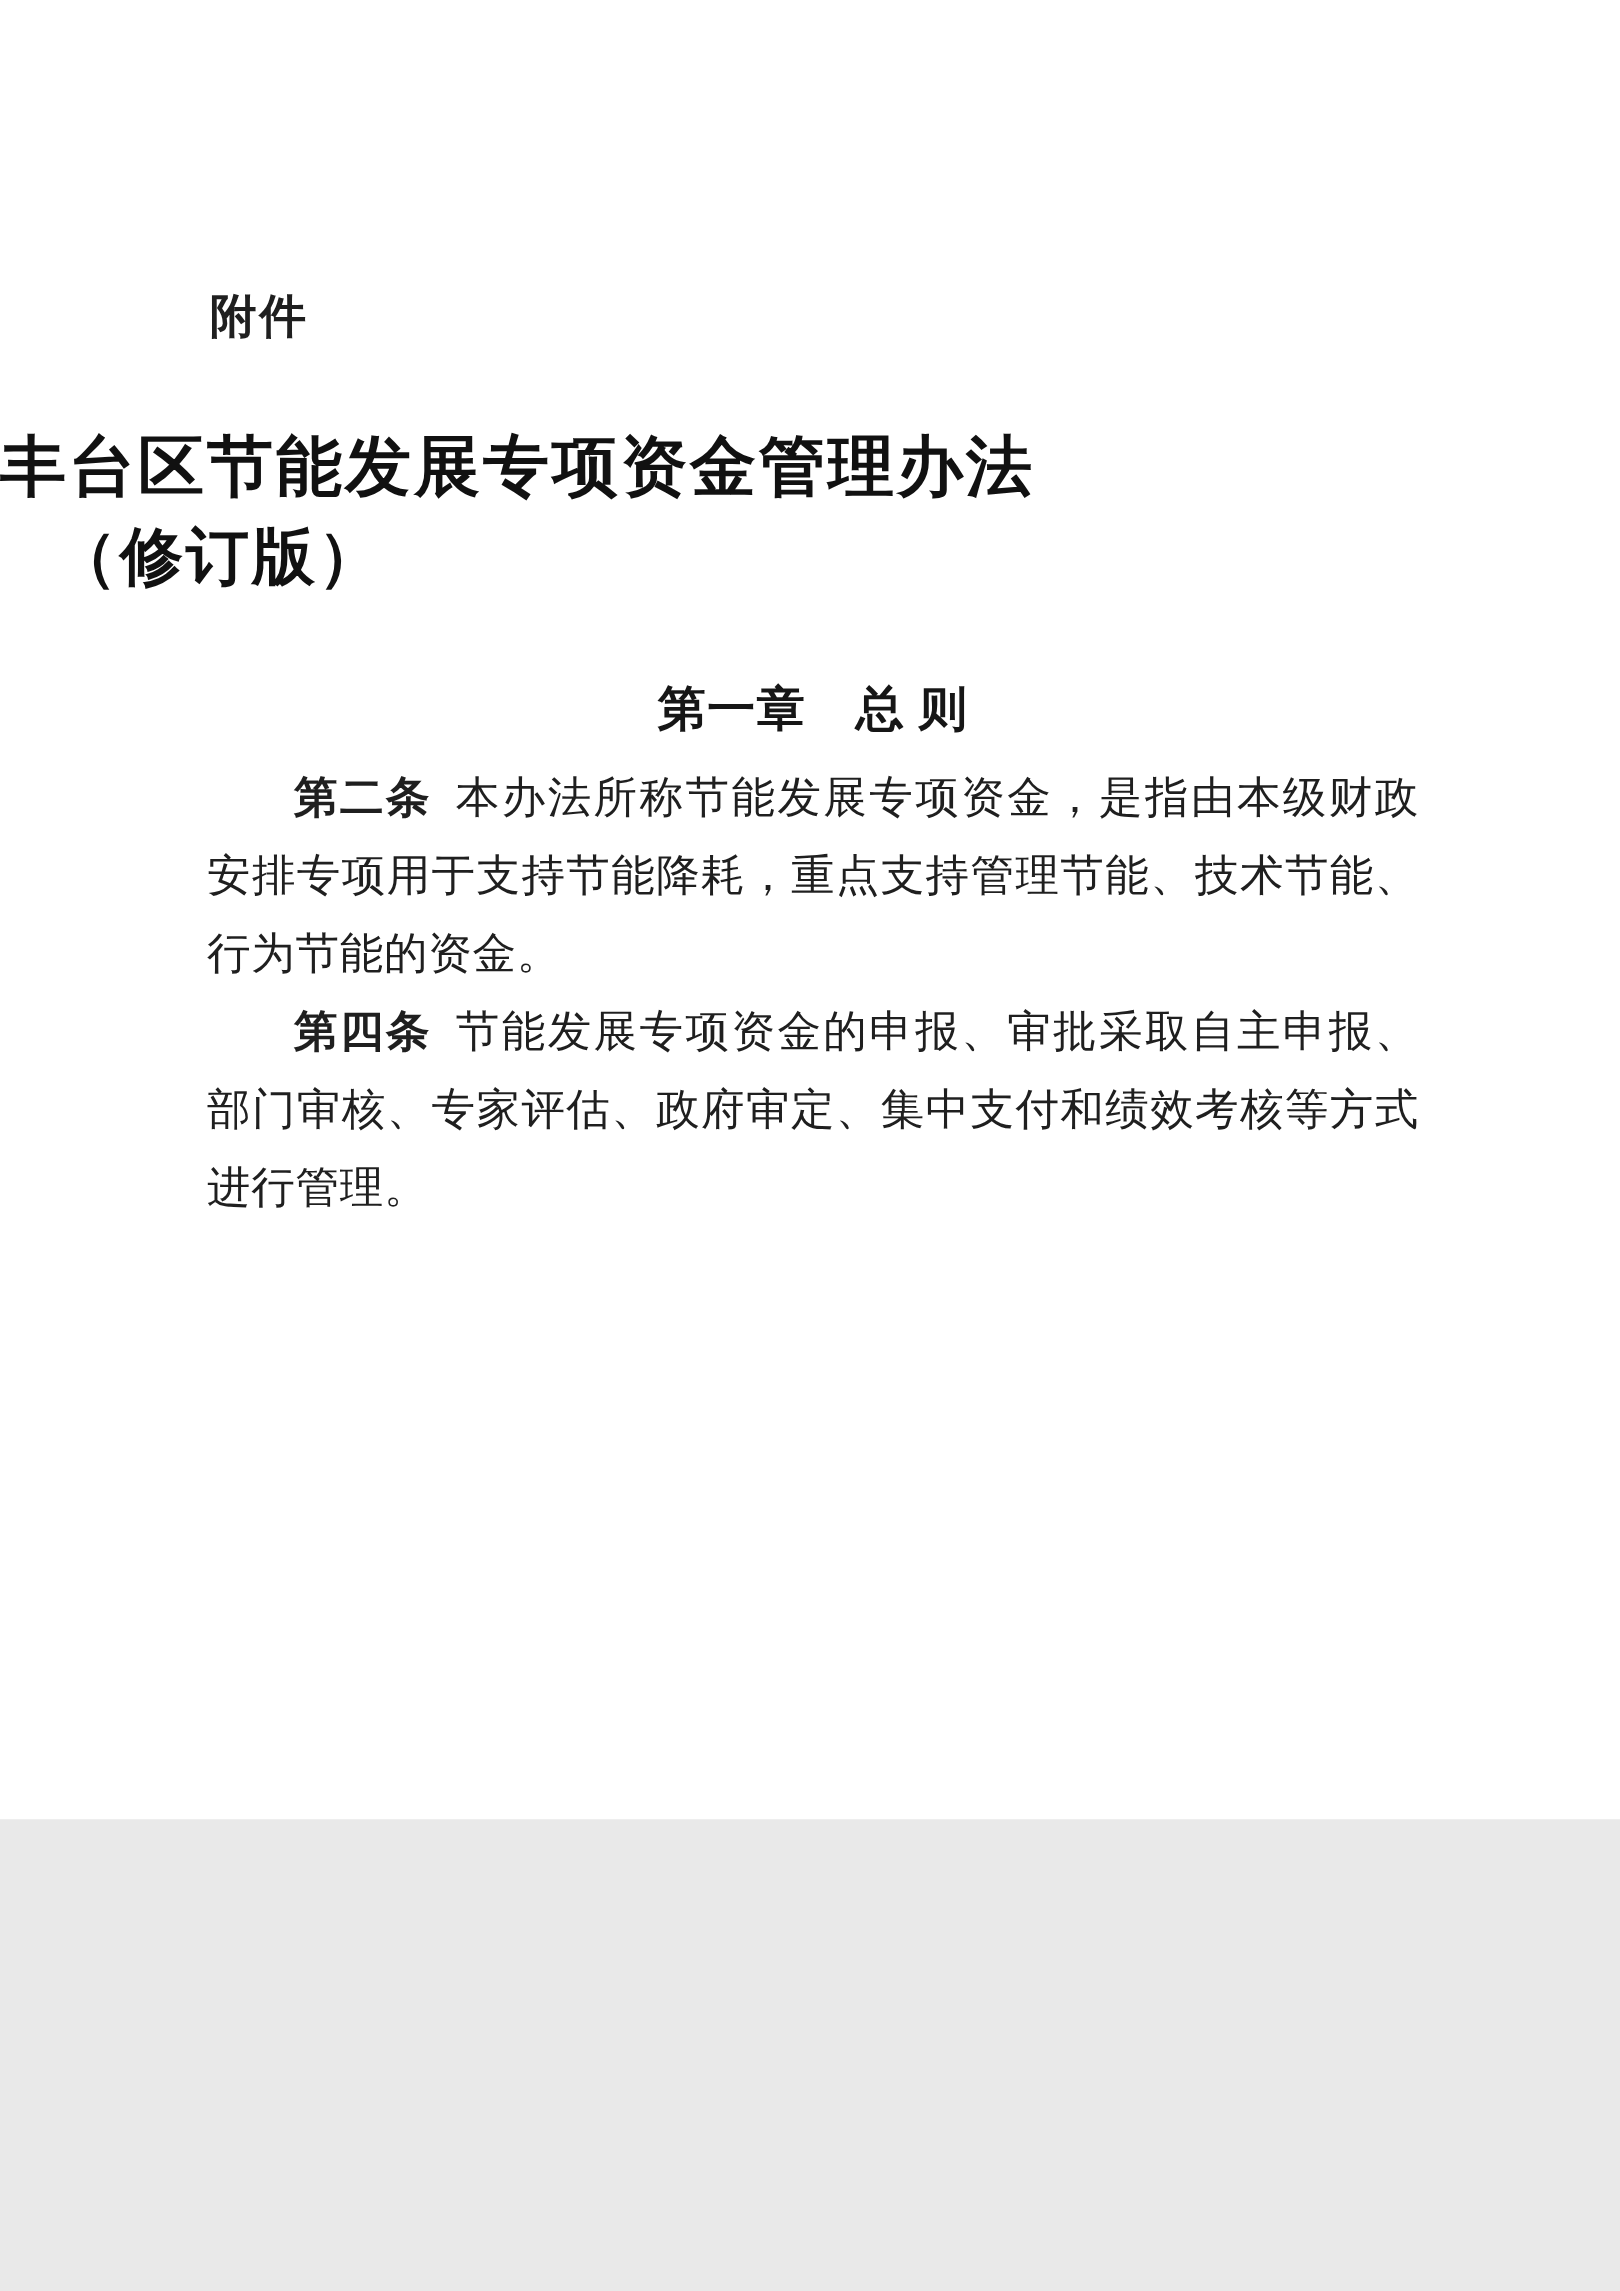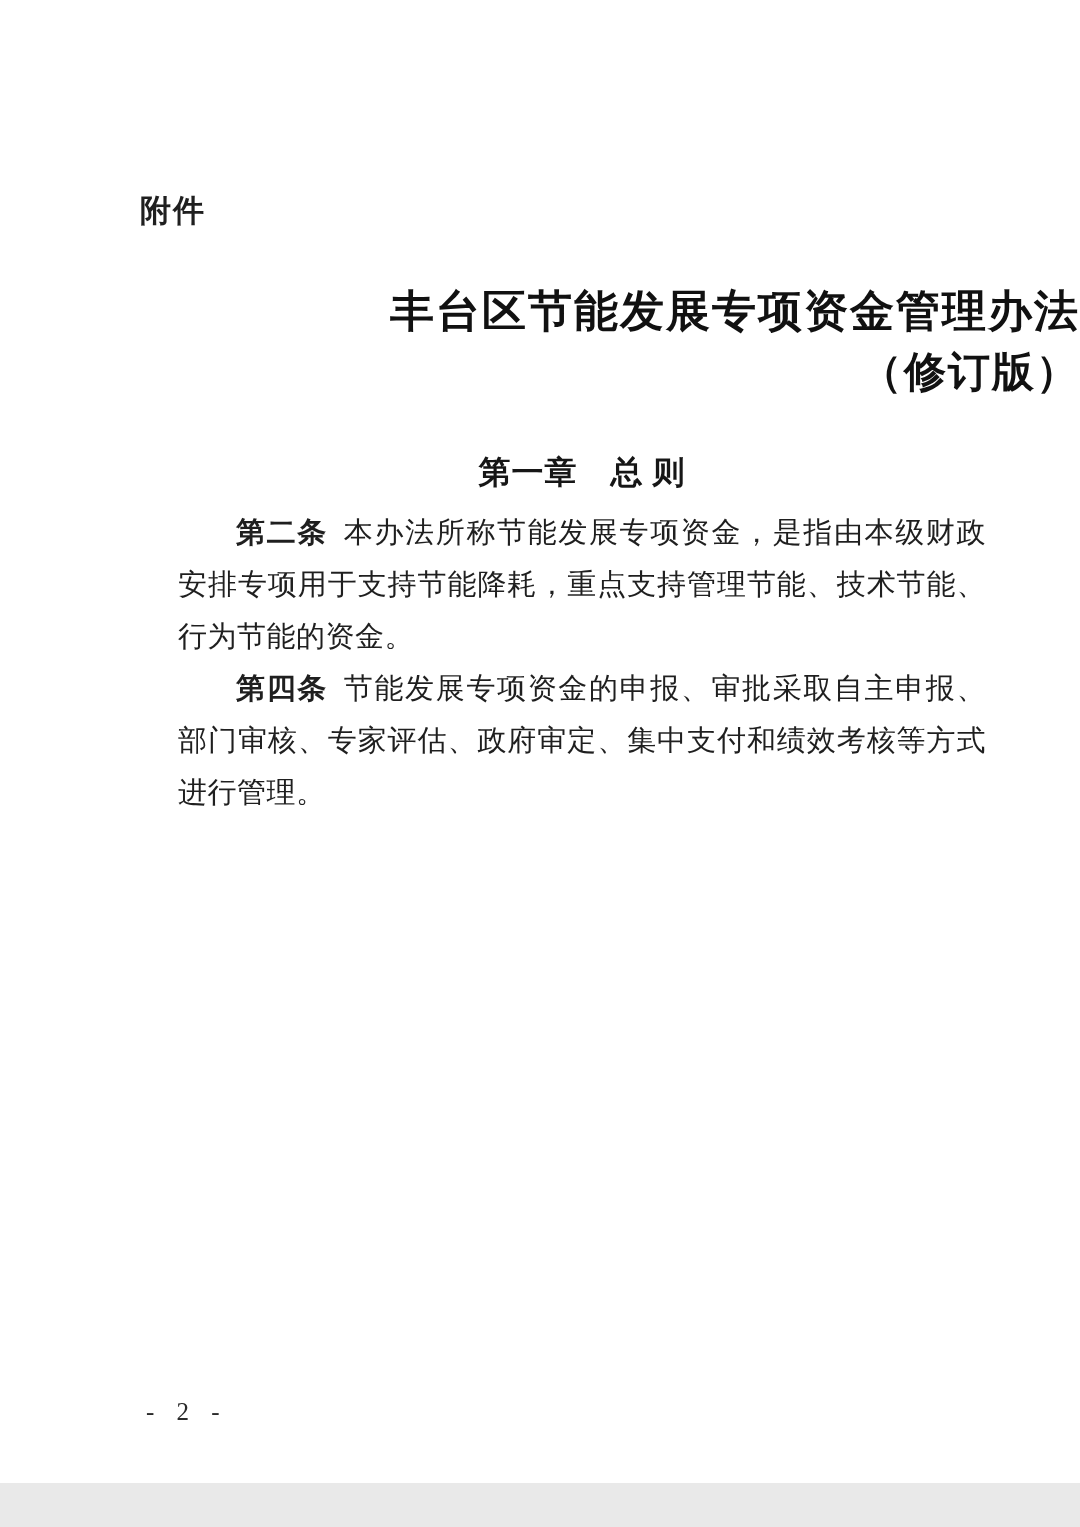--- a/index.html
+++ b/index.html
@@ -3,61 +3,61 @@
 <meta charset="utf-8">
 <style>
   html, body {
     margin: 0;
     padding: 0;
     background: #e9e9e9;
   }
   .page {
     position: relative;
     width: 1080px;
-    height: 1483px;
+    height: 1213px;
     margin: 0 auto;
     background: #ffffff;
     color: #1f1f1f;
     font-family: "Liberation Serif", "DejaVu Serif", serif;
     overflow: hidden;
   }
   .attachment-label {
     position: absolute;
     left: 140px;
     top: 190px;
     font-size: 31px;
     font-weight: bold;
     font-family: "Liberation Sans", "DejaVu Sans", sans-serif;
     letter-spacing: 2px;
   }
   .title-block {
     position: absolute;
     left: 0;
     top: 283px;
     width: 100%;
-    text-align: right;
+    text-align: left;
     font-weight: bold;
     color: #111111;
   }
   .title-line1 {
     font-size: 44px;
     line-height: 58px;
     letter-spacing: 2px;
   }
   .title-line2 {
     font-size: 42px;
     line-height: 62px;
     letter-spacing: 2px;
+    padding-left: 36px;
   }
   .content {
     position: absolute;
     left: 138px;
     top: 450px;
     width: 808px;
-    margin-left: 40px;
   }
   .chapter-heading {
     text-align: center;
     font-size: 32px;
     font-weight: bold;
     line-height: 44px;
     margin: 0 0 12px 0;
     color: #161616;
     letter-spacing: 1px;
   }

